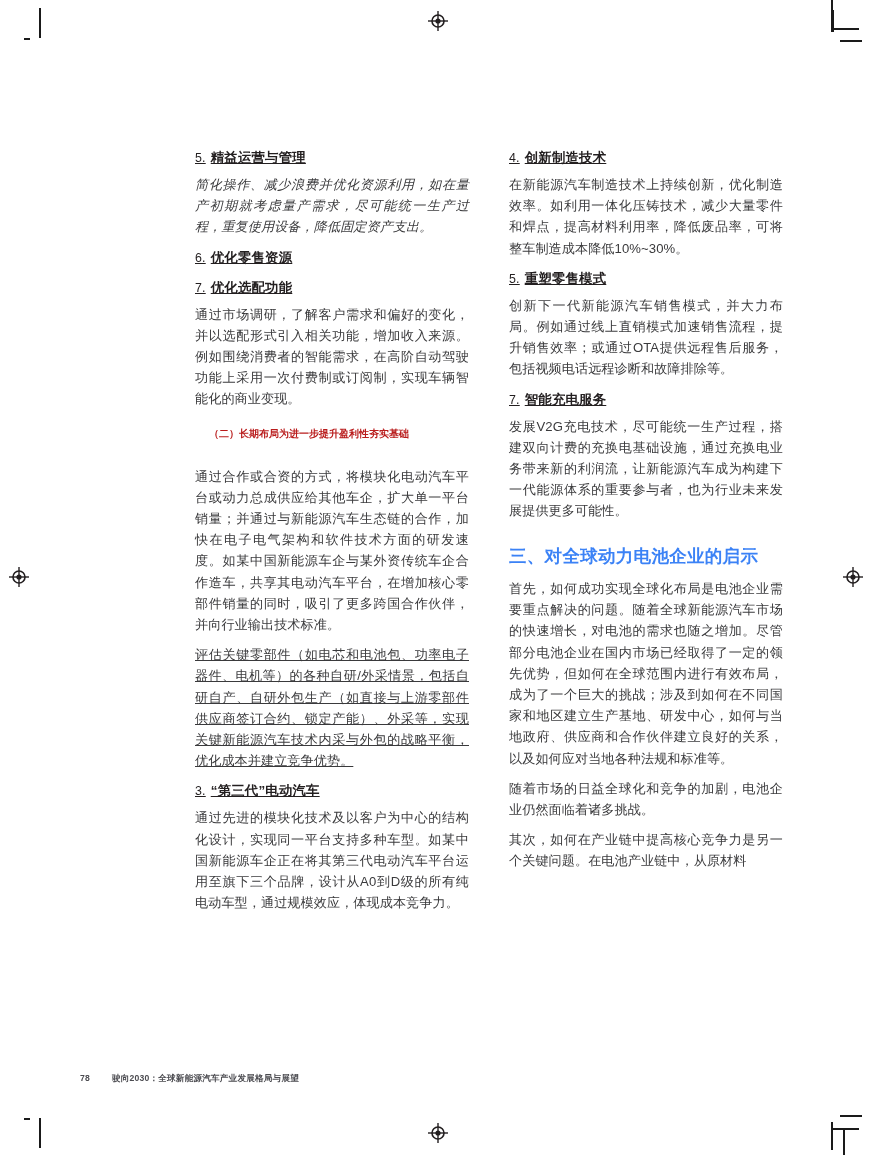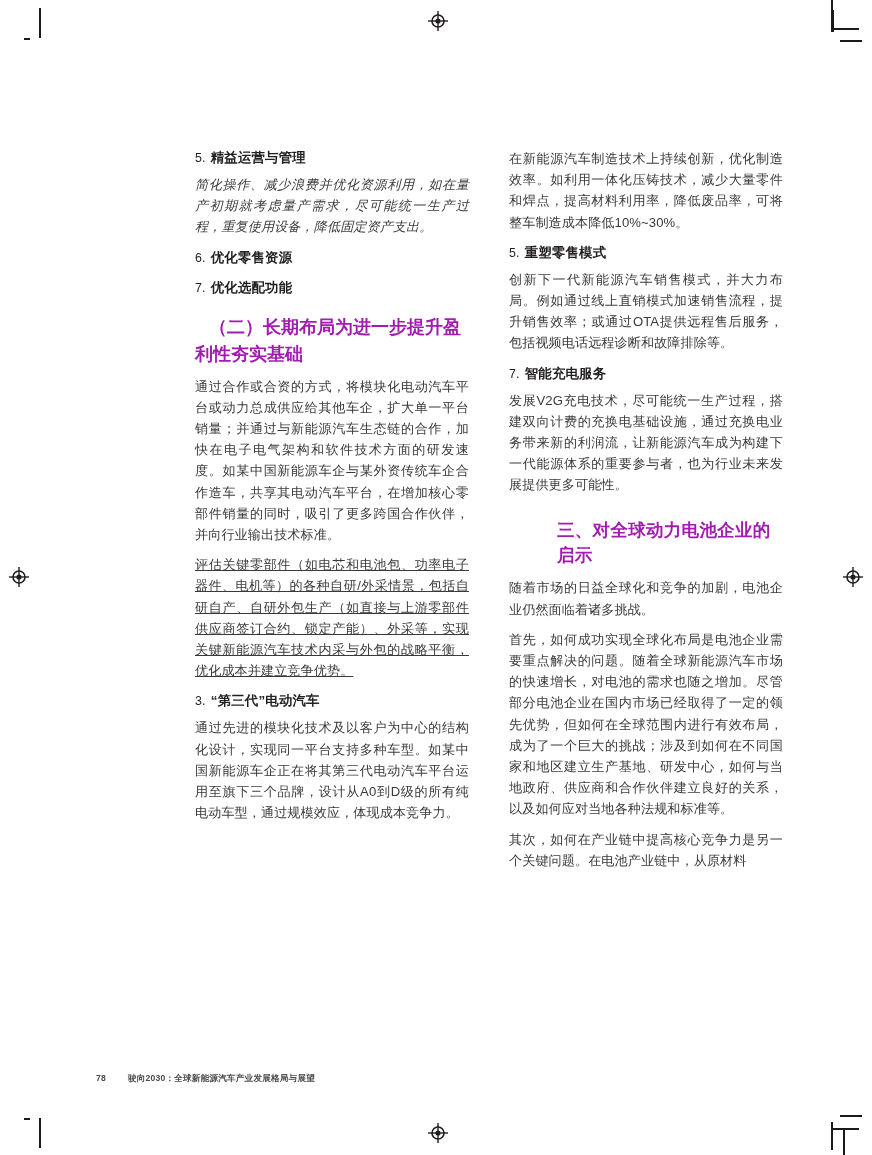--- a/index.html
+++ b/index.html
@@ -42,34 +42,35 @@
   }
   .col { width: 274px; }
 
   .sub-heading {
     font-weight: bold;
     font-size: 13.4px;
     line-height: 1.45;
     color: #231f20;
     margin: 10px 0 6px 0;
     letter-spacing: .2px;
+    text-decoration: underline;
   }
   .sub-heading .num {
     font-weight: normal;
     font-size: 12.4px;
     margin-right: 5px;
   }
   .sub-heading:first-child { margin-top: 0; }
 
   .group-heading {
     font-weight: bold;
-    font-size: 18px;
+    font-size: 10px;
     line-height: 1.5;
-    color: #a21caf;
-    margin: 16px 0 8px 0;
+    color: #b91c1c;
+    margin: 16px 0 25px 0;
     text-indent: 14px;
   }
 
   .section-heading {
     font-weight: bold;
     font-size: 17.5px;
     line-height: 1.45;
     color: #5c2d91;
     margin: 22px 0 9px 0;
     letter-spacing: .3px;
@@ -82,21 +83,21 @@
     margin: 0 0 9px 0;
     text-align: justify;
     text-justify: inter-character;
     letter-spacing: .1px;
   }
   p.body:last-child { margin-bottom: 0; }
 
   
   .footer {
     position: absolute;
-    left: 96px;
+    left: 80px;
     top: 1073px;
     font-size: 8.6px;
     font-weight: bold;
     color: #4b4b50;
     letter-spacing: .2px;
     white-space: nowrap;
   }
   .footer .pageno { margin-right: 22px; }
 </style>
 </head>
@@ -155,35 +156,37 @@
       <line x1="0" y1="10" x2="20" y2="10" stroke="#231f20" stroke-width="1.4"></line>
     </svg>
   </div>
 
   <div class="columns">
     <div class="col" id="left-col">
         <div class="sub-heading"><span class="num">5.</span><span>精益运营与管理</span></div>
         <p class="body" style="color: rgb(58, 58, 60); font-style: italic;">简化操作、减少浪费并优化资源利用，如在量产初期就考虑量产需求，尽可能统一生产过程，重复使用设备，降低固定资产支出。</p>
         <div class="sub-heading"><span class="num">6.</span><span>优化零售资源</span></div>
         <div class="sub-heading"><span class="num">7.</span><span>优化选配功能</span></div>
+        <p class="body" style="color: rgb(58, 58, 60);">通过市场调研，了解客户需求和偏好的变化，并以选配形式引入相关功能，增加收入来源。例如围绕消费者的智能需求，在高阶自动驾驶功能上采用一次付费制或订阅制，实现车辆智能化的商业变现。</p>
         <div class="group-heading">（二）长期布局为进一步提升盈利性夯实基础</div>
         <p class="body" style="color: rgb(58, 58, 60);">通过合作或合资的方式，将模块化电动汽车平台或动力总成供应给其他车企，扩大单一平台销量；并通过与新能源汽车生态链的合作，加快在电子电气架构和软件技术方面的研发速度。如某中国新能源车企与某外资传统车企合作造车，共享其电动汽车平台，在增加核心零部件销量的同时，吸引了更多跨国合作伙伴，并向行业输出技术标准。</p>
         <p class="body" style="color: rgb(58, 58, 60); text-decoration: underline;">评估关键零部件（如电芯和电池包、功率电子器件、电机等）的各种自研/外采情景，包括自研自产、自研外包生产（如直接与上游零部件供应商签订合约、锁定产能）、外采等，实现关键新能源汽车技术内采与外包的战略平衡，优化成本并建立竞争优势。</p>
         <div class="sub-heading"><span class="num">3.</span><span>“第三代”电动汽车</span></div>
         <p class="body" style="color: rgb(58, 58, 60);">通过先进的模块化技术及以客户为中心的结构化设计，实现同一平台支持多种车型。如某中国新能源车企正在将其第三代电动汽车平台运用至旗下三个品牌，设计从A0到D级的所有纯电动车型，通过规模效应，体现成本竞争力。</p>
       </div>
     <div class="col" id="right-col">
+        <div class="sub-heading"><span class="num">4.</span><span>创新制造技术</span></div>
         <p class="body" style="color: rgb(58, 58, 60);">在新能源汽车制造技术上持续创新，优化制造效率。如利用一体化压铸技术，减少大量零件和焊点，提高材料利用率，降低废品率，可将整车制造成本降低10%~30%。</p>
         <div class="sub-heading"><span class="num">5.</span><span>重塑零售模式</span></div>
         <p class="body" style="color: rgb(58, 58, 60);">创新下一代新能源汽车销售模式，并大力布局。例如通过线上直销模式加速销售流程，提升销售效率；或通过OTA提供远程售后服务，包括视频电话远程诊断和故障排除等。</p>
         <div class="sub-heading"><span class="num">7.</span><span>智能充电服务</span></div>
         <p class="body" style="color: rgb(58, 58, 60);">发展V2G充电技术，尽可能统一生产过程，搭建双向计费的充换电基础设施，通过充换电业务带来新的利润流，让新能源汽车成为构建下一代能源体系的重要参与者，也为行业未来发展提供更多可能性。</p>
-        <div class="section-heading" style="color: #a21caf; margin-left: 48px;">三、对全球动力电池企业的启示</div>
+        <div class="section-heading" style="color: #3b82f6;">三、对全球动力电池企业的启示</div>
+        <p class="body" style="color: rgb(58, 58, 60);">首先，如何成功实现全球化布局是电池企业需要重点解决的问题。随着全球新能源汽车市场的快速增长，对电池的需求也随之增加。尽管部分电池企业在国内市场已经取得了一定的领先优势，但如何在全球范围内进行有效布局，成为了一个巨大的挑战；涉及到如何在不同国家和地区建立生产基地、研发中心，如何与当地政府、供应商和合作伙伴建立良好的关系，以及如何应对当地各种法规和标准等。</p>
         <p class="body" style="color: rgb(58, 58, 60);">随着市场的日益全球化和竞争的加剧，电池企业仍然面临着诸多挑战。</p>
-        <p class="body" style="color: rgb(58, 58, 60);">首先，如何成功实现全球化布局是电池企业需要重点解决的问题。随着全球新能源汽车市场的快速增长，对电池的需求也随之增加。尽管部分电池企业在国内市场已经取得了一定的领先优势，但如何在全球范围内进行有效布局，成为了一个巨大的挑战；涉及到如何在不同国家和地区建立生产基地、研发中心，如何与当地政府、供应商和合作伙伴建立良好的关系，以及如何应对当地各种法规和标准等。</p>
         <p class="body" style="color: rgb(58, 58, 60);">其次，如何在产业链中提高核心竞争力是另一个关键问题。在电池产业链中，从原材料</p>
       </div>
   </div>
 
   <div class="footer">
     <span class="pageno">78</span><span>驶向2030：全球新能源汽车产业发展格局与展望</span>
   </div>
 
 </div>
 

